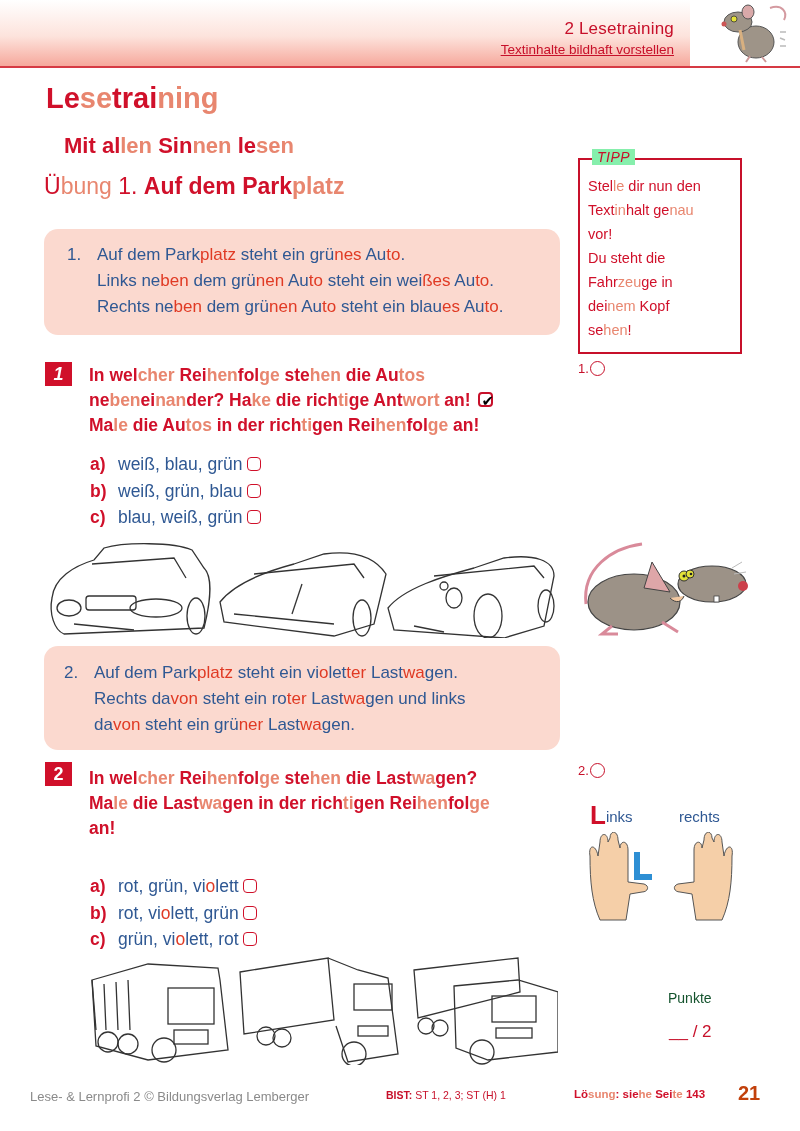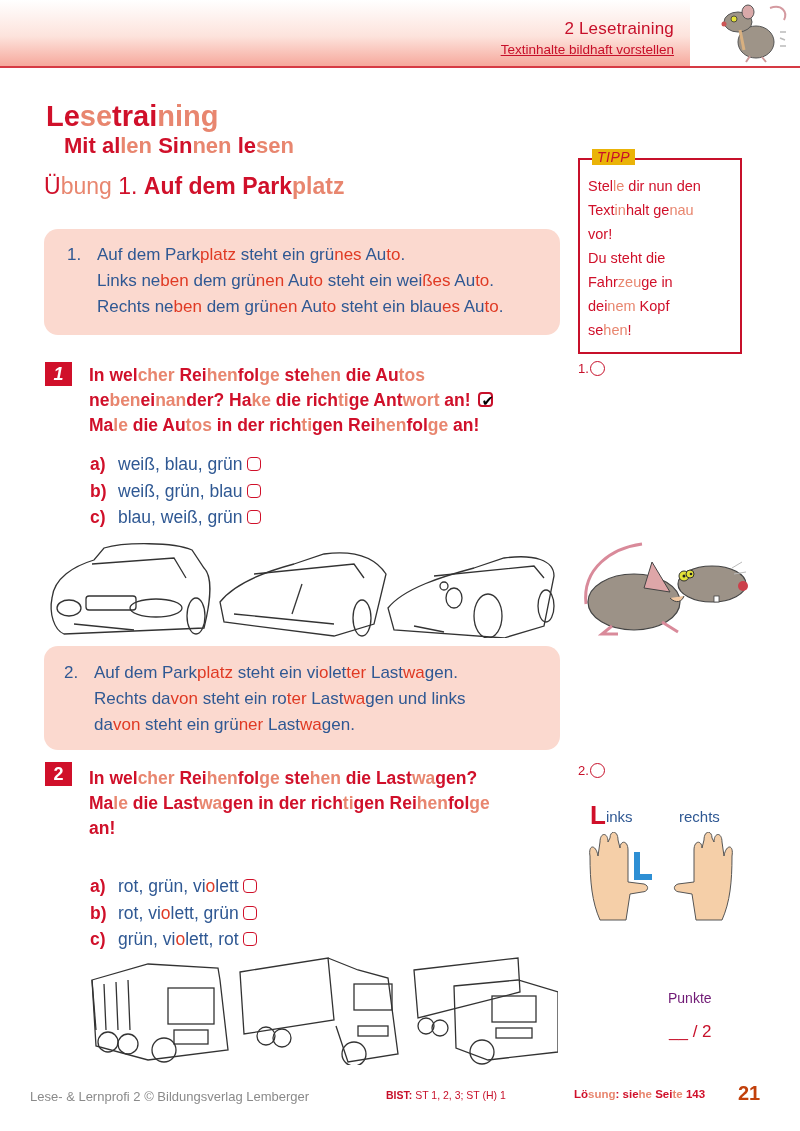--- a/index.html
+++ b/index.html
@@ -21,21 +21,21 @@
   .header-title {
     position: absolute; right: 126px; top: 19px; font-family: "Liberation Sans", sans-serif;
     font-size: 17px; color: #c7102a; letter-spacing: 0.2px; text-align: right;
   }
   .header-subtitle {
     position: absolute; right: 126px; top: 42px; font-size: 13.5px; color: #c7102a; text-align: right; text-decoration: underline;
   }
   .rat-header { position: absolute; left: 700px; top: 2px; width: 92px; height: 62px; }
 
   
-  .main-title { position: absolute; left: 46px; top: 82px; font-size: 29px; font-weight: bold; margin-top: 18px; }
+  .main-title { position: absolute; left: 46px; top: 82px; font-size: 29px; font-weight: bold; }
   .subheading { position: absolute; left: 64px; top: 133px; font-size: 22px; font-weight: bold; }
   .exercise-title { position: absolute; left: 44px; top: 173px; font-size: 23px; }
   .exercise-title .b { font-weight: bold; }
 
   
   .story-box {
     position: absolute; left: 44px; width: 516px;
     background: #fbd9cf; border-radius: 14px;
     font-size: 17px; line-height: 26px; color: #2f5893;
   }
@@ -69,37 +69,37 @@
     display: inline-block; width: 14px; height: 14px; border: 1.6px solid #d0102a; border-radius: 4px;
     margin-left: 4px; cursor: pointer;
   }
 
   
   .tipp-box {
     position: absolute; left: 578px; top: 158px; width: 164px; height: 196px;
     border: 2px solid #c7102a;
   }
   .tipp-label {
-    position: absolute; left: 12px; top: -11px; background: #eab308; padding: 0 5px;
+    position: absolute; left: 12px; top: -11px; background: #86efac; padding: 0 5px;
     color: #c7102a; font-style: italic; font-size: 14px; letter-spacing: 0.5px;
   }
   .tipp-text { position: absolute; left: 8px; top: 14px; font-size: 14.5px; line-height: 24px; color: #d0102a; }
   .tipp-text div { white-space: nowrap; }
 
   .score-marker { position: absolute; left: 578px; font-size: 13px; color: #c7102a; display: flex; align-items: center; }
   .score-circle { display: inline-block; width: 15px; height: 15px; border: 1.5px solid #c7102a; border-radius: 50%; margin-left: 1px; cursor: pointer; }
 
   .rat-side { position: absolute; left: 572px; top: 538px; width: 180px; height: 104px; }
 
   .links-label { position: absolute; left: 590px; top: 800px; font-size: 15px; color: #2f5893; }
   .links-label .big-l { color: #d0102a; font-weight: bold; font-size: 26px; vertical-align: -2px; }
   .rechts-label { position: absolute; left: 679px; top: 808px; font-size: 15px; color: #2f5893; }
   .hands { position: absolute; left: 586px; top: 832px; width: 150px; height: 92px; }
 
-  .punkte-label { position: absolute; left: 668px; top: 990px; font-size: 14px; color: #701a75; }
+  .punkte-label { position: absolute; left: 668px; top: 990px; font-size: 14px; color: #14532d; }
   .punkte-score { position: absolute; left: 669px; top: 1022px; font-size: 17px; color: #c7102a; }
 
   
   .cars { position: absolute; left: 44px; top: 538px; width: 515px; height: 100px; }
   .trucks { position: absolute; left: 88px; top: 950px; width: 470px; height: 115px; }
 
   
   .footer-left { position: absolute; left: 30px; top: 1089px; font-size: 13px; color: #8a8a8a; }
   .footer-mid { position: absolute; left: 386px; top: 1089px; font-size: 10.5px; color: #c7102a; }
   .footer-mid b { font-weight: bold; }

